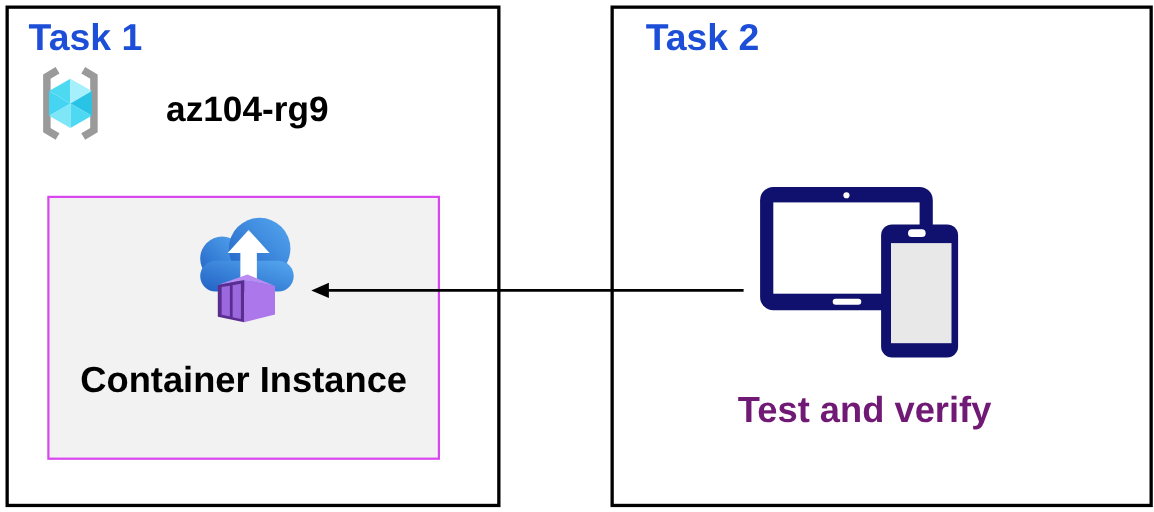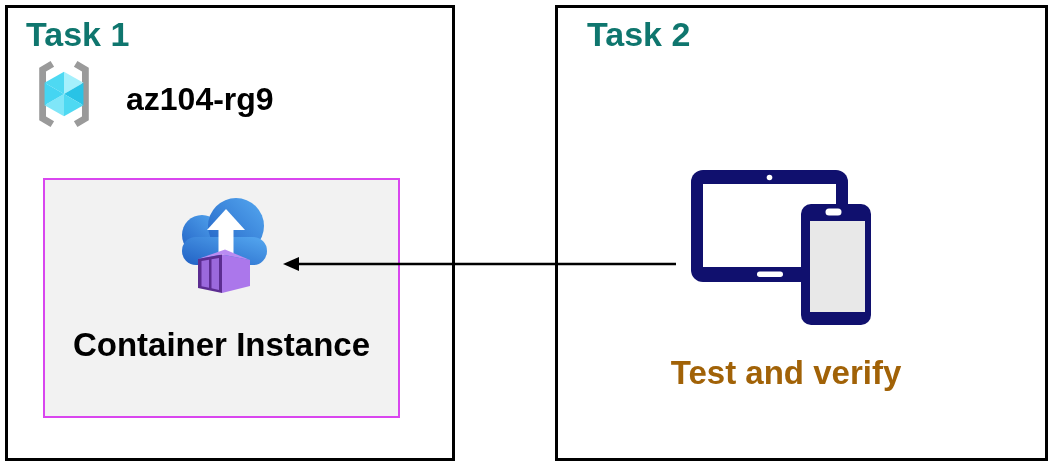--- a/index.html
+++ b/index.html
@@ -21,33 +21,34 @@
   }
   .panel.task1 { left: 5px;  width: 450px; }
   .panel.task2 { left: 555px; width: 493px; }
 
   .panel-title {
     position: absolute;
     top: 9px;
     margin: 0;
     font-size: 34px;
     font-weight: bold;
-    color: #0f766e;
+    color: #1d4ed8;
     line-height: 1.05;
     text-align: center;
   }
   .task1 .panel-title { left: 18px; }
   .task2 .panel-title { left: 29px; }
 
   .rg-row {
     position: absolute;
     left: 21px;
     top: 50px;
     display: flex;
     align-items: center;
+    gap: 25px;
   }
   .rg-icon { width: 70px; height: 72px; display: inline-block; }
   .rg-name {
     margin-left: 27px;
     margin-top: 10px;
     font-size: 32px;
     font-weight: bold;
     color: #000000;
   }
 
@@ -90,21 +91,21 @@
     display: inline-block;
   }
   .tv-label {
     position: absolute;
     left: 63px;
     top: 346px;
     width: 330px;
     text-align: center;
     font-size: 33px;
     font-weight: bold;
-    color: #a16207;
+    color: #701a75;
     white-space: nowrap;
   }
 
   .arrow-overlay {
     position: absolute;
     left: 0;
     top: 0;
     width: 1049px;
     height: 465px;
     pointer-events: none;

